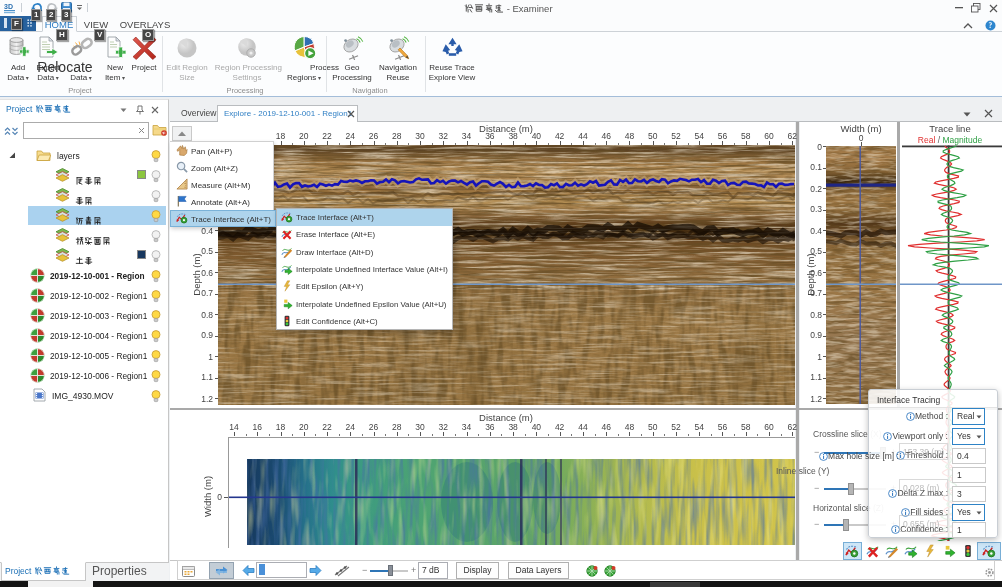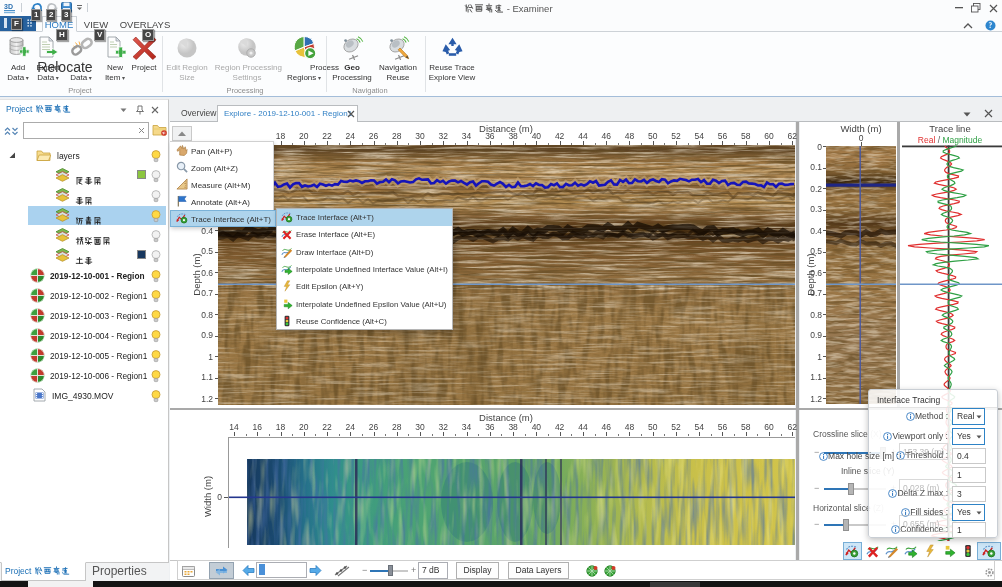--- a/index.html
+++ b/index.html
@@ -196,21 +196,21 @@
       <g transform="rotate(18 11 11)">
         <path d="M14 18.5 L17.5 22.5 M15.7 20.5 L12 23.5 M15.7 20.5 L19.5 17.5" stroke="#8a8a8a" stroke-width="1.2"></path>
       </g>
       <ellipse cx="10" cy="9.5" rx="7.6" ry="5.9" fill="#d9dde0" stroke="#9a9a9a" stroke-width="0.8" transform="rotate(-35 10 9.5)"></ellipse>
       <ellipse cx="8.8" cy="8" rx="4.2" ry="3.1" fill="#b9bfc4" transform="rotate(-35 8.8 8)"></ellipse>
       <circle cx="4.6" cy="4.6" r="1.4" fill="#7f8f9a"></circle>
       <path d="M15.5 2.8 A6.5 6.5 0 0 1 19.2 6.5 M17 0.8 A8.8 8.8 0 0 1 21.8 5.6" stroke="#57b647" stroke-width="1.1" fill="none"></path>
       <path d="M13 12 L20.3 19.5 L21.7 22.7 L18.5 21.3 L11.2 13.8 Z" fill="#f2a83c" stroke="#b97d20" stroke-width="0.7"></path>
       <path d="M20.3 19.5 L21.7 22.7 L18.5 21.3 Z" fill="#5d4a30"></path>
     </svg>
-<div style="position:absolute;left:317.0px;top:62px;width:70px;text-align:center;font-size:8px;color:#333;font-weight:bold;white-space:nowrap;line-height:11px;">Geo</div>
+<div style="position:absolute;left:317.0px;top:62px;width:70px;text-align:center;font-size:8px;color:#333;font-weight:normal;white-space:nowrap;line-height:11px;">Geo</div>
     <div style="position:absolute;left:317.0px;top:72px;width:70px;text-align:center;font-size:8px;color:#333;font-weight:normal;white-space:nowrap;line-height:11px;">Processing</div>
 <div style="position:absolute;left:363.0px;top:62px;width:70px;text-align:center;font-size:8px;color:#333;font-weight:normal;white-space:nowrap;line-height:11px;">Navigation</div>
     <div style="position:absolute;left:363.0px;top:72px;width:70px;text-align:center;font-size:8px;color:#333;font-weight:normal;white-space:nowrap;line-height:11px;">Reuse</div>
 <div style="position:absolute;left:325.0px;top:86px;width:90px;text-align:center;font-size:7.5px;color:#8d8d8d;font-weight:normal;white-space:nowrap;line-height:10.5px;">Navigation</div>
 <div style="position:absolute;left:425px;top:36px;width:1px;height:56px;background:#e0e3e6;"></div>
 <svg class="ab" style="left:441px;top:37px" width="23" height="22" xmlns="http://www.w3.org/2000/svg">
       <g fill="#2a5caa">
         <path d="M11.5 0.8 L15.6 7.2 L12.7 7.2 L12.7 9 L10.3 9 L10.3 7.2 L7.4 7.2 Z"></path>
         <path d="M1.8 14.7 L4.1 7.5 L9.2 12.4 L7.4 13.6 L8.8 15.9 L6.5 17.3 L5.1 15 Z" transform="rotate(8 5.5 12)"></path>
         <path d="M21.2 14.7 L18.9 7.5 L13.8 12.4 L15.6 13.6 L14.2 15.9 L16.5 17.3 L17.9 15 Z" transform="rotate(-8 17.5 12)"></path>
@@ -836,21 +836,21 @@
       <rect x="331" y="21" width="2" height="86" fill="#241d50" opacity="0.55"></rect>
       <rect x="0" y="58.5" width="566" height="1.6" fill="#24368e"></rect>
     </svg>
 <div class="ab" style="left:813px;top:429px;font-size:8.5px;color:#555;white-space:nowrap">Crossline slice <span style="color:#b5b5b5">(X)</span></div>
     <div style="position:absolute;left:814px;top:446px;font-size:9px;color:#888;font-weight:normal;white-space:nowrap;line-height:12px;">−</div>
     <div style="position:absolute;left:824px;top:452px;width:62px;height:2px;background:#c9c9c9;"></div>
     <div style="position:absolute;left:824px;top:452px;width:56px;height:2px;background:#2e75b6;"></div>
     <div style="position:absolute;left:880px;top:447px;width:6px;height:12px;background:#b5b5b5;border:1px solid #909090;"></div>
     <div style="position:absolute;left:891px;top:446px;font-size:9px;color:#888;font-weight:normal;white-space:nowrap;line-height:12px;">+</div>
     <div style="position:absolute;left:899px;top:443px;width:49px;height:17px;border:1px solid #d9d9d9;font-size:8.5px;color:#bcbcbc;line-height:16px;padding-left:3px;">153.39 (m)</div>
-<div class="ab" style="left:841px;top:466px;font-size:8.5px;color:#555;white-space:nowrap">Inline slice (Y)</div>
+<div class="ab" style="left:776px;top:466px;font-size:8.5px;color:#555;white-space:nowrap">Inline slice (Y)</div>
     <div style="position:absolute;left:814px;top:482px;font-size:9px;color:#888;font-weight:normal;white-space:nowrap;line-height:12px;">−</div>
     <div style="position:absolute;left:824px;top:488px;width:62px;height:2px;background:#c9c9c9;"></div>
     <div style="position:absolute;left:824px;top:488px;width:24px;height:2px;background:#2e75b6;"></div>
     <div style="position:absolute;left:848px;top:483px;width:6px;height:12px;background:#b5b5b5;border:1px solid #909090;"></div>
     <div style="position:absolute;left:891px;top:482px;font-size:9px;color:#888;font-weight:normal;white-space:nowrap;line-height:12px;">+</div>
     <div style="position:absolute;left:899px;top:479px;width:49px;height:17px;border:1px solid #d9d9d9;font-size:8.5px;color:#bcbcbc;line-height:16px;padding-left:3px;">0.028 (m)</div>
 <div class="ab" style="left:813px;top:503px;font-size:8.5px;color:#555;white-space:nowrap">Horizontal slice <span style="color:#b5b5b5">(Z)</span></div>
     <div style="position:absolute;left:814px;top:518px;font-size:9px;color:#888;font-weight:normal;white-space:nowrap;line-height:12px;">−</div>
     <div style="position:absolute;left:824px;top:524px;width:62px;height:2px;background:#c9c9c9;"></div>
     <div style="position:absolute;left:824px;top:524px;width:19px;height:2px;background:#2e75b6;"></div>
@@ -973,21 +973,21 @@
       <path d="M4 2 L8 2 L8 6 L4 6 Z" fill="#e8c63a"></path>
       <path d="M4 8 L9 8 L9 5.5 L14 9.5 L9 13.5 L9 11 L4 11 Z" fill="#2fb32f" stroke="#147a14" stroke-width="0.6"></path>
     </svg>
 <div style="position:absolute;left:296px;top:299.5px;font-size:7.8px;color:#333;font-weight:normal;white-space:nowrap;line-height:10.8px;">Interpolate Undefined Epsilon Value (Alt+U)</div>
 <svg class="ab" style="left:281px;top:314.8px" width="12" height="12" viewBox="0 0 15 15" xmlns="http://www.w3.org/2000/svg">
       <rect x="4.5" y="1" width="6" height="13" rx="1.5" fill="#3a3a3a"></rect>
       <circle cx="7.5" cy="3.8" r="1.7" fill="#e03030"></circle>
       <circle cx="7.5" cy="7.5" r="1.7" fill="#e8c63a"></circle>
       <circle cx="7.5" cy="11.2" r="1.7" fill="#3ac83a"></circle>
     </svg>
-<div style="position:absolute;left:296px;top:316.8px;font-size:7.8px;color:#333;font-weight:normal;white-space:nowrap;line-height:10.8px;">Reuse Confidence (Alt+C)</div>
+<div style="position:absolute;left:296px;top:316.8px;font-size:7.8px;color:#333;font-weight:normal;white-space:nowrap;line-height:10.8px;">Edit Confidence (Alt+C)</div>
 <div style="position:absolute;left:868px;top:389px;width:130px;height:149px;background:rgba(255,255,255,0.88);border:1px solid #c9ced4;border-radius:3px;box-shadow:0 2px 6px rgba(0,0,0,0.25);"></div>
 <div style="position:absolute;left:877px;top:395px;font-size:8.5px;color:#333;font-weight:normal;white-space:nowrap;line-height:11.5px;">Interface Tracing</div>
 <div style="position:absolute;left:869px;top:407px;width:128px;height:1px;background:#e3e3e3;"></div>
 <div class="ab" style="left:770px;top:411px;width:178px;text-align:right;font-size:8.5px;color:#444;white-space:nowrap"><svg width="9" height="9" viewBox="0 0 11 11" style="vertical-align:-1.5px" xmlns="http://www.w3.org/2000/svg">
         <circle cx="5.5" cy="5.5" r="4.8" fill="none" stroke="#3a7ec2" stroke-width="1.1"></circle>
         <rect x="4.9" y="4.5" width="1.3" height="4" fill="#3a7ec2"></rect>
         <rect x="4.9" y="2.3" width="1.3" height="1.4" fill="#3a7ec2"></rect>
       </svg>Method :</div>
     <div class="ab" style="left:952px;top:408px;width:33px;height:17px;background:#fff;border:1px solid #2e83c6;font-size:8.5px;color:#333;line-height:15px;padding-left:4px;">Real</div>
     <svg class="ab" style="left:976px;top:415px" width="6" height="4" xmlns="http://www.w3.org/2000/svg">

